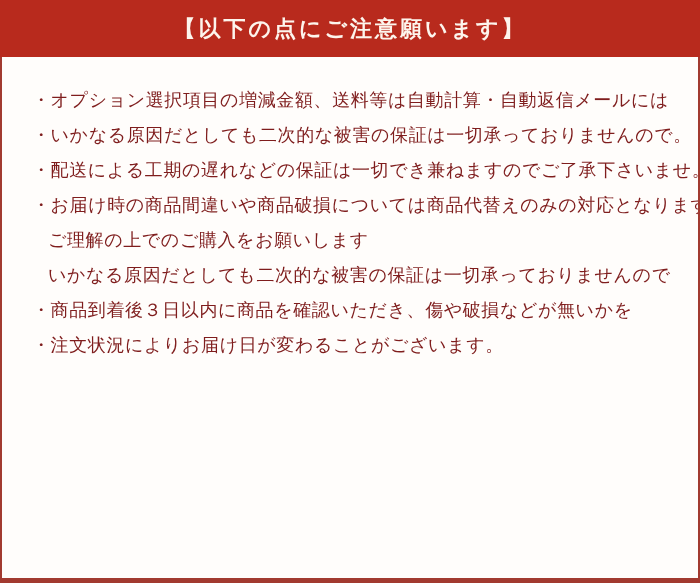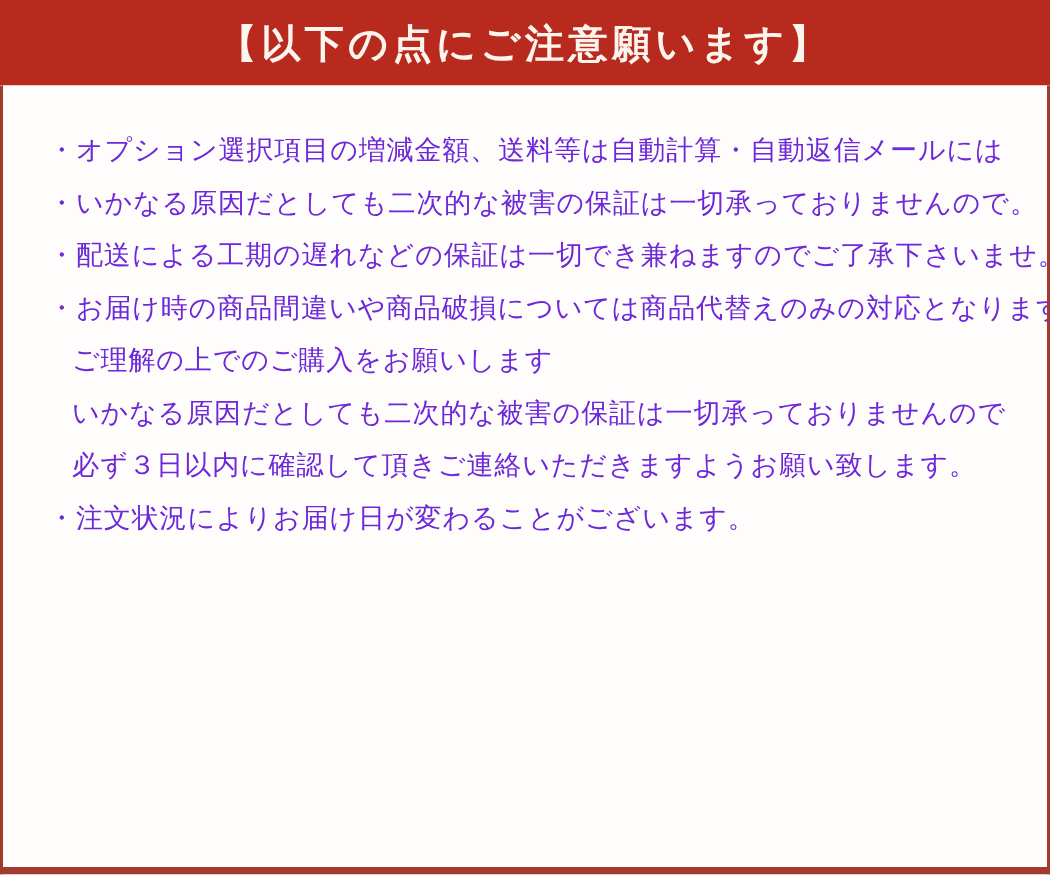--- a/index.html
+++ b/index.html
@@ -20,41 +20,41 @@
     flex: 0 0 57px;
     height: 57px;
     background: #b82a1d;
     display: flex;
     align-items: center;
     justify-content: center;
   }
   .title {
     margin: 12px;
     color: #fdf5ed;
-    font-size: 26px;
+    font-size: 22px;
     font-weight: bold;
     letter-spacing: 3px;
     line-height: 1;
     white-space: nowrap;
   }
   .body {
     flex: 1 1 auto;
     box-sizing: border-box;
     background: #fffdfb;
     border-left: 2px solid #a23a30;
     border-right: 2px solid #a23a30;
     border-bottom: 5px solid #a23a30;
     padding: 26px 12px 0 30px;
     overflow: hidden;
   }
   .notice-line {
     font-size: 18px;
     font-weight: 500;
     line-height: 35px;
-    color: #6d28d9;
+    color: #7f1d1d;
     letter-spacing: 0.6px;
     white-space: nowrap;
   }
   .notice-line.cont {
     padding-left: 16px;
   }
 </style>
 </head>
 <body>
 
@@ -63,17 +63,17 @@
     <h1 class="title">【以下の点にご注意願います】</h1>
   </div>
   <div class="body">
     <div id="notice-list">
         <div class="notice-line">・オプション選択項目の増減金額、送料等は自動計算・自動返信メールには</div>
         <div class="notice-line">・いかなる原因だとしても二次的な被害の保証は一切承っておりませんので。</div>
         <div class="notice-line">・配送による工期の遅れなどの保証は一切でき兼ねますのでご了承下さいませ。</div>
         <div class="notice-line">・お届け時の商品間違いや商品破損については商品代替えのみの対応となります。</div>
         <div class="notice-line cont">ご理解の上でのご購入をお願いします</div>
         <div class="notice-line cont">いかなる原因だとしても二次的な被害の保証は一切承っておりませんので</div>
-        <div class="notice-line cont">必ず３日以内に確認して頂きご連絡いただきますようお願い致します。</div>
+        <div class="notice-line">・商品到着後３日以内に商品を確認いただき、傷や破損などが無いかを</div>
         <div class="notice-line">・注文状況によりお届け日が変わることがございます。</div>
       </div>
   </div>
 </div>
 
 </body></html>

